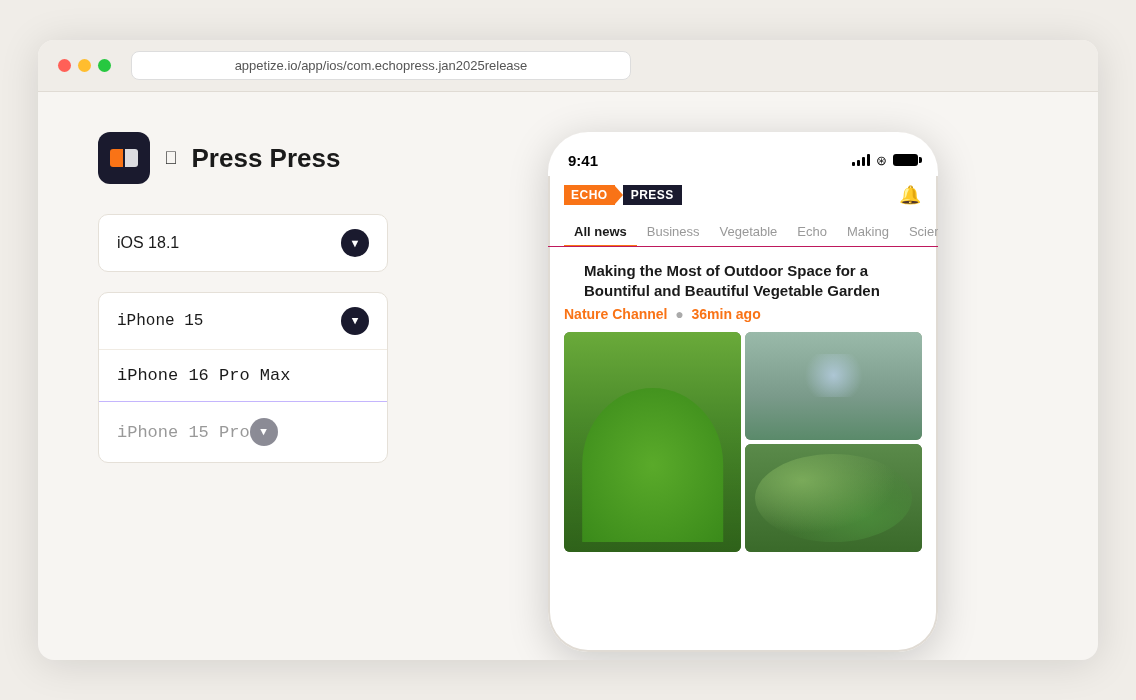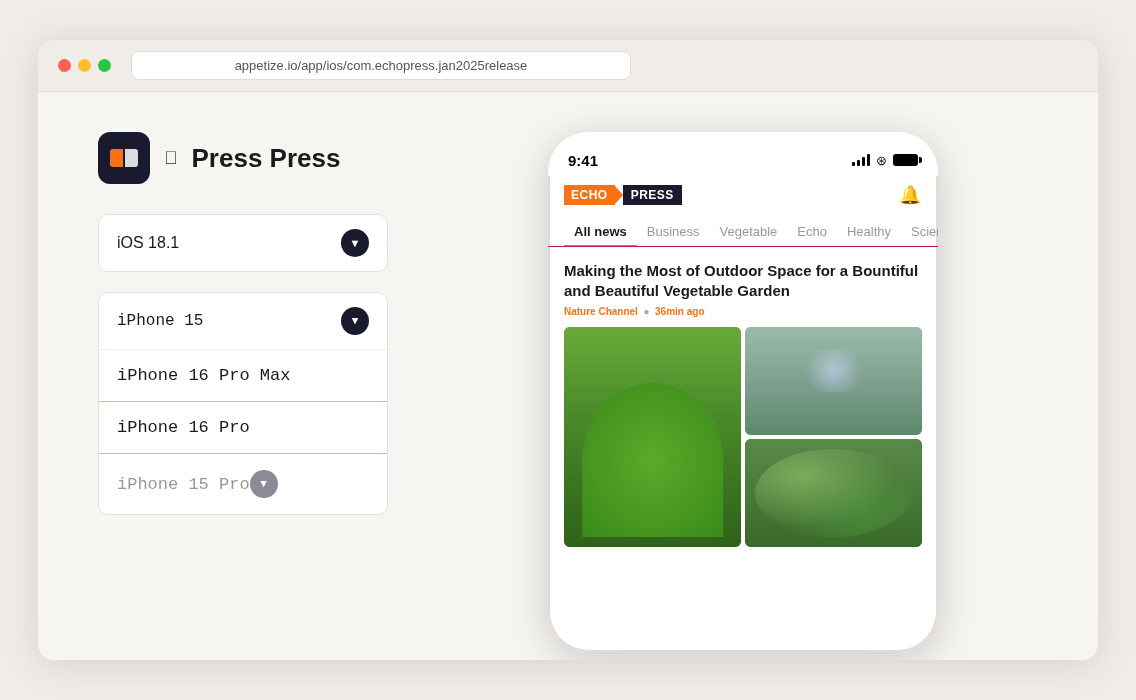--- a/index.html
+++ b/index.html
@@ -364,24 +364,25 @@
       padding: 14px 16px;
       overflow: hidden;
     }
 
     .news-title {
       font-size: 15px;
       font-weight: 700;
       color: #1a1a1a;
       line-height: 1.3;
       margin-bottom: 6px;
+      margin-left: 20px;
     }
 
     .news-meta {
-      font-size: 10px;
+      font-size: 14px;
       color: #aaa;
       margin-bottom: 10px;
     }
 
     .news-meta span {
       color: #f97316;
       font-weight: 600;
     }
 
     .news-images {
@@ -517,23 +518,20 @@
         <div class="selector-chevron">▼</div>
       </div>
 
       <div class="dropdown-open">
         <div class="dropdown-selected">
           <span class="selector-label">iPhone 15</span>
           <div class="selector-chevron">▼</div>
         </div>
         <div class="dropdown-item">
           <span>iPhone 16 Pro Max</span>
-        </div>
-        <div class="dropdown-item">
-          <span>iPhone 16 Pro</span>
         </div>
         <div class="dropdown-item muted">
           <div class="dropdown-item-row">
             <span>iPhone 15 Pro</span>
             <div class="selector-chevron" style="opacity:0.5;">▼</div>
           </div>
         </div>
       </div>
 
     </div>
@@ -564,21 +562,21 @@
               <div class="logo-press">PRESS</div>
             </div>
             <span class="bell-icon">🔔</span>
           </div>
 
           <div class="nav-tabs">
             <div class="nav-tab active">All news</div>
             <div class="nav-tab">Business</div>
             <div class="nav-tab">Vegetable</div>
             <div class="nav-tab">Echo</div>
-            <div class="nav-tab">Healthy</div>
+            <div class="nav-tab">Making</div>
             <div class="nav-tab">Science</div>
           </div>
 
           <div class="news-content">
             <div class="news-title">Making the Most of Outdoor Space for a Bountiful and Beautiful Vegetable Garden</div>
             <div class="news-meta">
               <span>Nature Channel</span>
               &nbsp;●&nbsp;
               <span>36min ago</span>
             </div>

